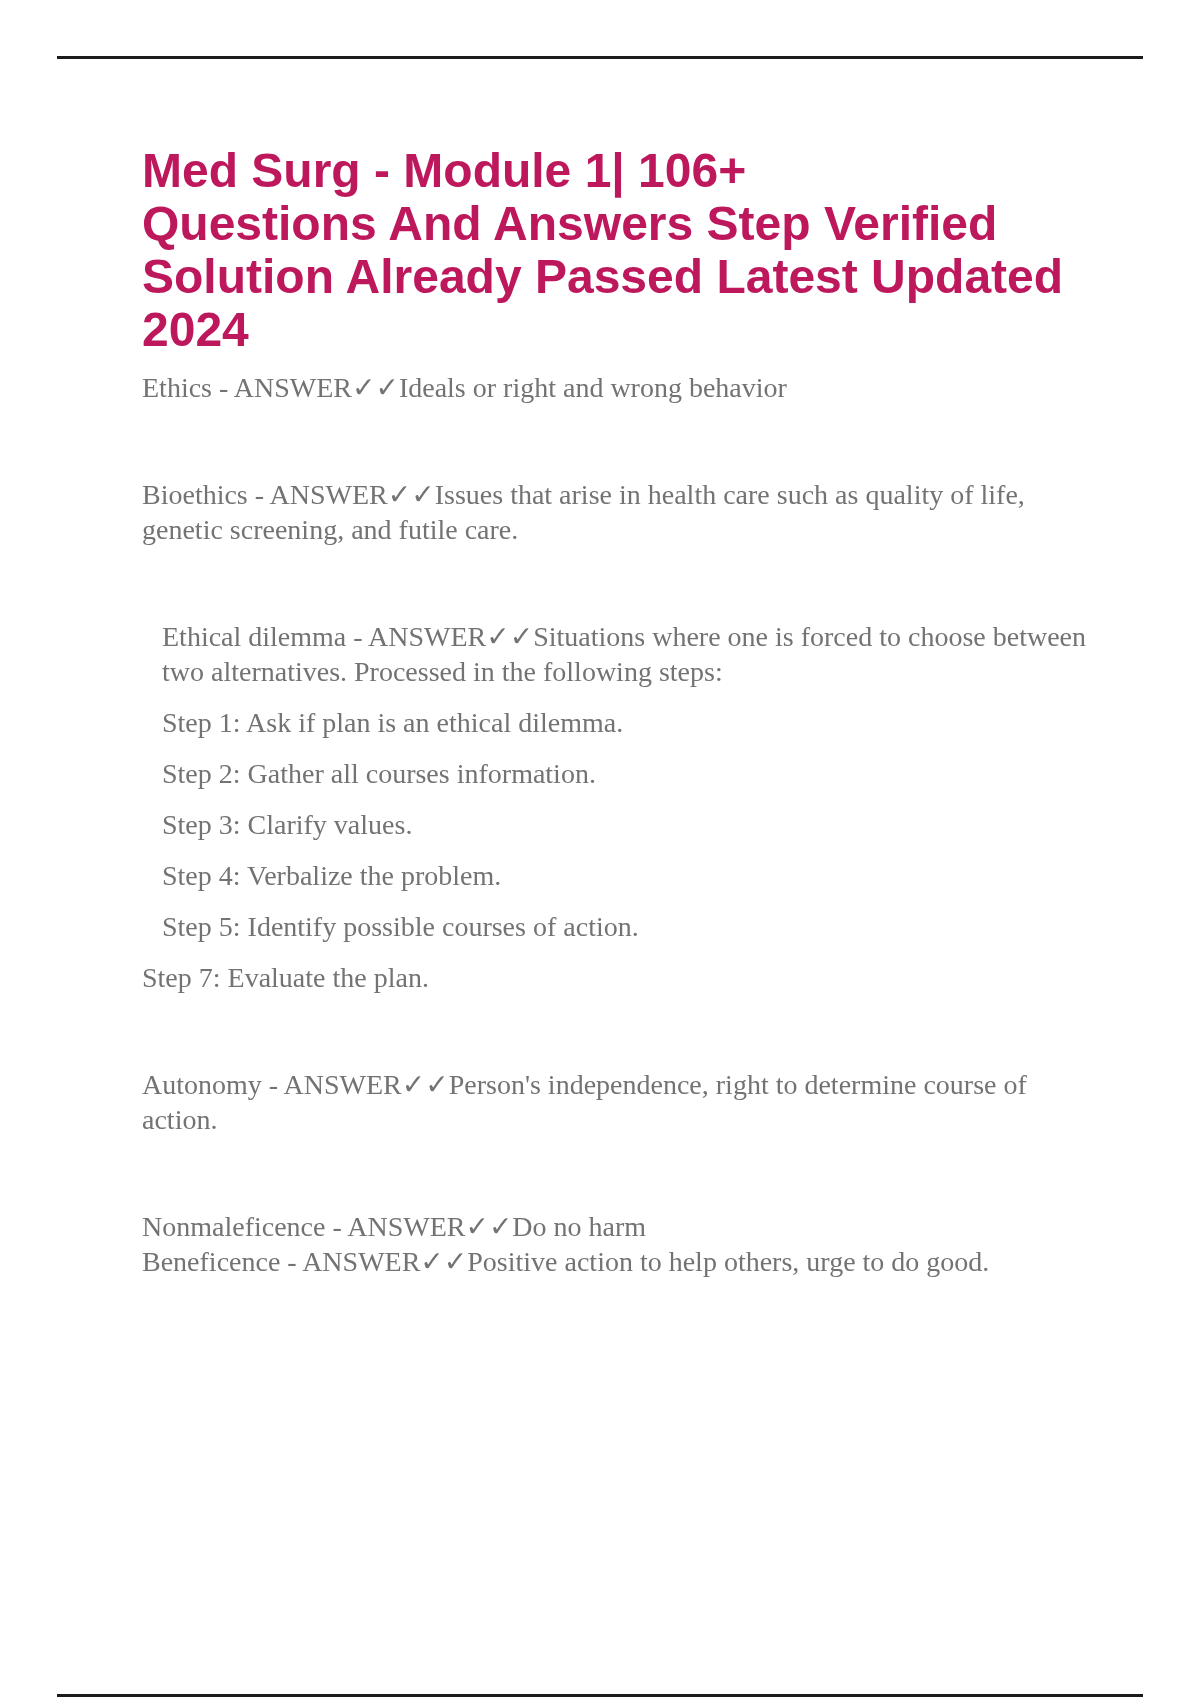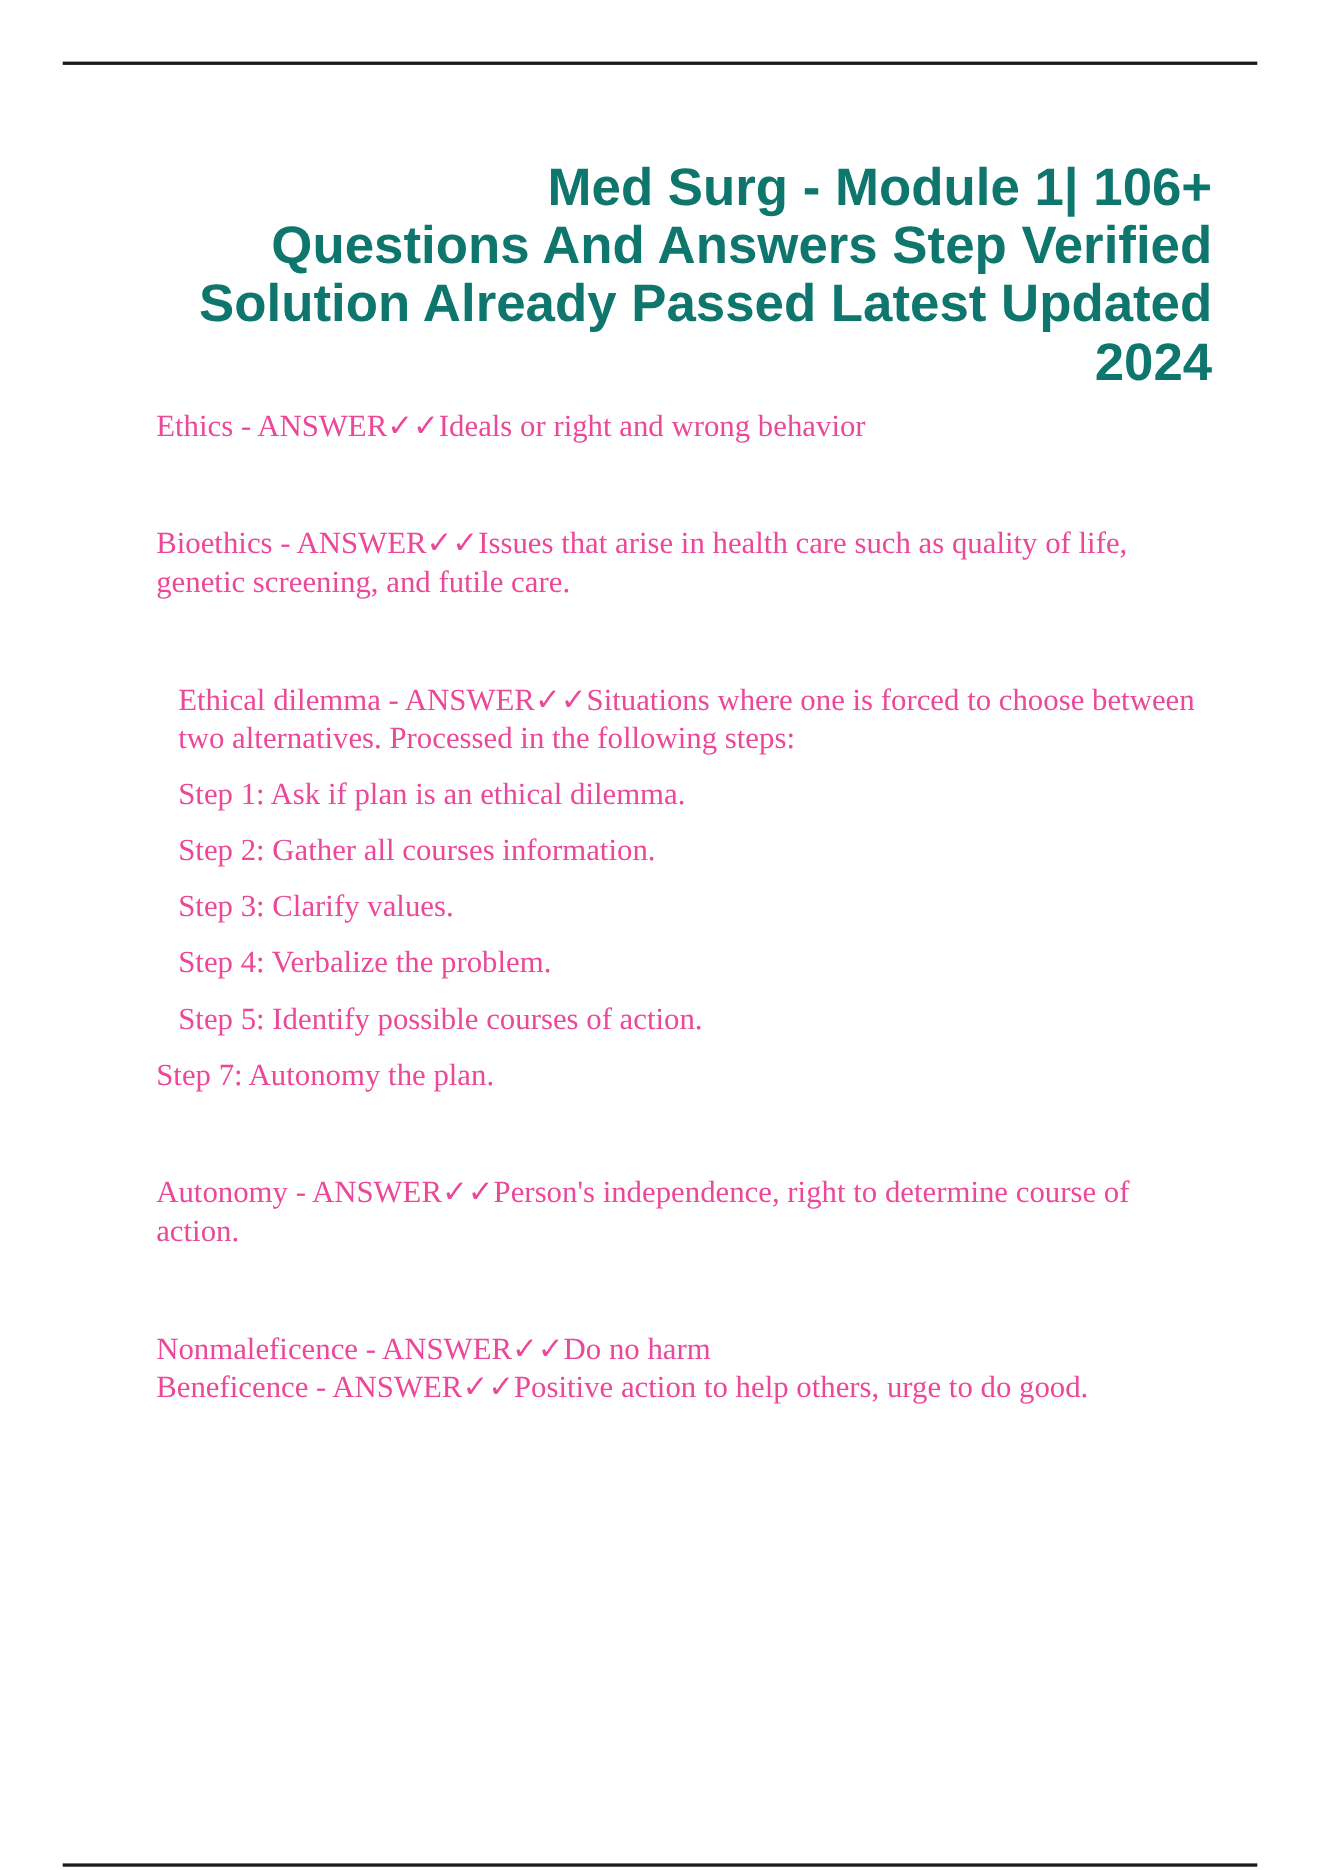--- a/index.html
+++ b/index.html
@@ -29,30 +29,29 @@
     left: 142px;
     top: 0;
     width: 960px;
   }
   .doc-title {
     margin: 144px 0 14px 0;
     font-family: "Liberation Sans", sans-serif;
     font-weight: bold;
     font-size: 48px;
     line-height: 53px;
-    color: #0f766e;
+    color: #be185d;
     letter-spacing: 0;
-    text-align: right;
   }
   .doc-title .title-line { display: block; }
   .para {
     font-family: "Liberation Serif", "DejaVu Sans", serif;
     font-size: 28px;
     line-height: 35px;
-    color: #ec4899;
+    color: #737373;
     margin: 0 0 72px 0;
   }
   .para.mb-step { margin-bottom: 16px; margin-left: 20px; }
   .para.mb-none { margin-bottom: 0; }
 </style>
 </head>
 <body>
 
 <div class="page">
 
@@ -68,21 +67,21 @@
     </h1>
 
     <p class="para mb-item">Ethics - ANSWER✓✓Ideals or right and wrong behavior</p>
     <p class="para mb-item">Bioethics - ANSWER✓✓Issues that arise in health care such as quality of life, genetic screening, and futile care.</p>
     <p class="para mb-step">Ethical dilemma - ANSWER✓✓Situations where one is forced to choose between two alternatives. Processed in the following steps:</p>
     <p class="para mb-step">Step 1: Ask if plan is an ethical dilemma.</p>
     <p class="para mb-step">Step 2: Gather all courses information.</p>
     <p class="para mb-step">Step 3: Clarify values.</p>
     <p class="para mb-step">Step 4: Verbalize the problem.</p>
     <p class="para mb-step">Step 5: Identify possible courses of action.</p>
-    <p class="para mb-item">Step 7: Autonomy the plan.</p>
+    <p class="para mb-item">Step 7: Evaluate the plan.</p>
     <p class="para mb-item">Autonomy - ANSWER✓✓Person's independence, right to determine course of action.</p>
     <p class="para mb-none">Nonmaleficence - ANSWER✓✓Do no harm</p>
     <p class="para mb-item">Beneficence - ANSWER✓✓Positive action to help others, urge to do good.</p>
 
   </div>
 
   <div class="rule rule-bottom"></div>
 
 </div>
 

